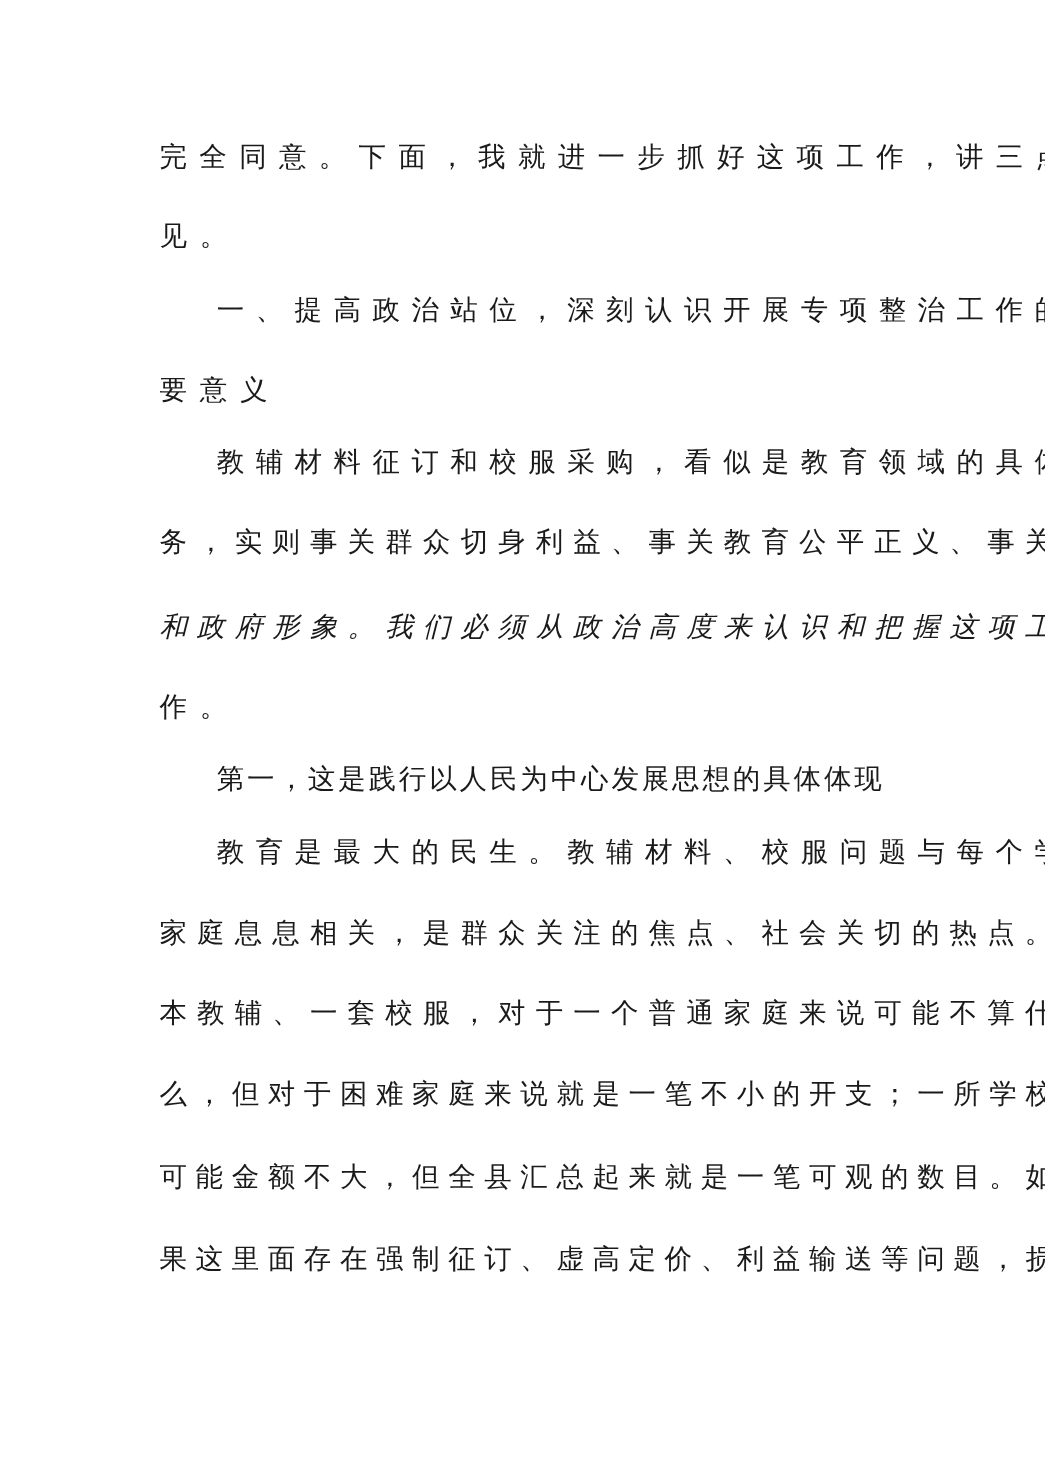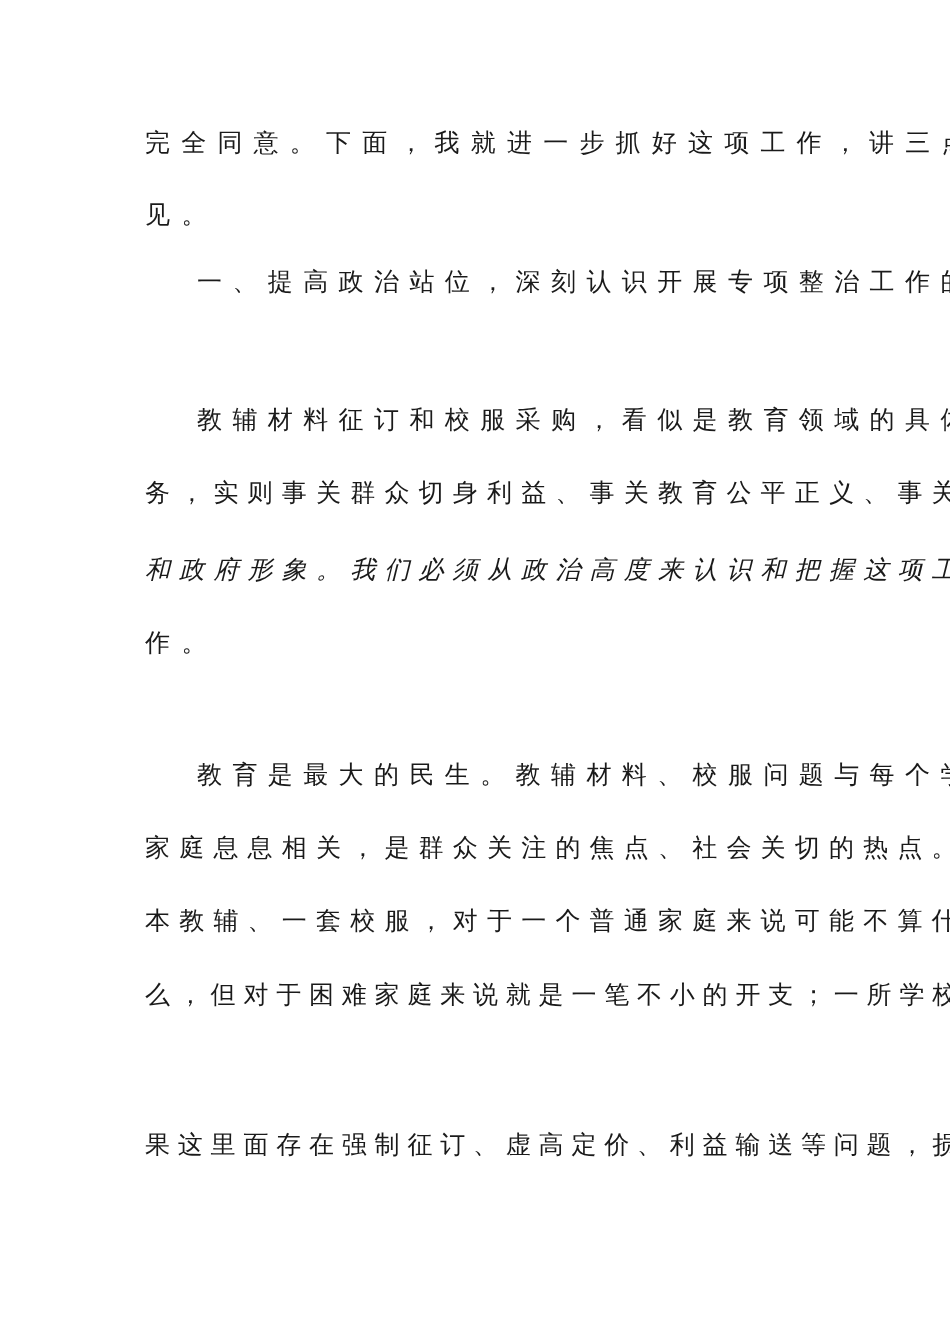--- a/index.html
+++ b/index.html
@@ -37,22 +37,25 @@
       left: 197px;
     }
   </style>
 </head>
 <body>
 
 <div class="page">
   <div class="line" style="top:128px; letter-spacing:11.2px;">完全同意。下面，我就进一步抓好这项工作，讲三点意</div>
   <div class="line" style="top:200px;">见。</div>
   <div class="line indent" style="top:267px; letter-spacing:10.4px;">一、提高政治站位，深刻认识开展专项整治工作的重</div>
+  <div class="line" style="top:340px;">要意义</div>
   <div class="line indent" style="top:405px; letter-spacing:10.4px;">教辅材料征订和校服采购，看似是教育领域的具体事</div>
   <div class="line" style="top:478px; letter-spacing:9.2px;">务，实则事关群众切身利益、事关教育公平正义、事关党</div>
   <div class="line" style="top:555px; letter-spacing:9.2px;font-style:italic;">和政府形象。我们必须从政治高度来认识和把握这项工</div>
   <div class="line" style="top:628px;">作。</div>
+  <div class="line indent" style="top:693px; letter-spacing:2.6px;">第一，这是践行以人民为中心发展思想的具体体现</div>
   <div class="line indent" style="top:760px; letter-spacing:10.4px;">教育是最大的民生。教辅材料、校服问题与每个学生</div>
   <div class="line" style="top:833px; letter-spacing:9.2px;">家庭息息相关，是群众关注的焦点、社会关切的热点。一</div>
   <div class="line" style="top:980px; letter-spacing:7.8px;">么，但对于困难家庭来说就是一笔不小的开支；一所学校</div>
   <div class="line" style="top:906px; letter-spacing:9.2px;">本教辅、一套校服，对于一个普通家庭来说可能不算什</div>
+  <div class="line" style="top:1055px; letter-spacing:7.8px;">可能金额不大，但全县汇总起来就是一笔可观的数目。如</div>
   <div class="line" style="top:1130px; letter-spacing:7.8px;">果这里面存在强制征订、虚高定价、利益输送等问题，损</div>
 </div>
 
 </body></html>

